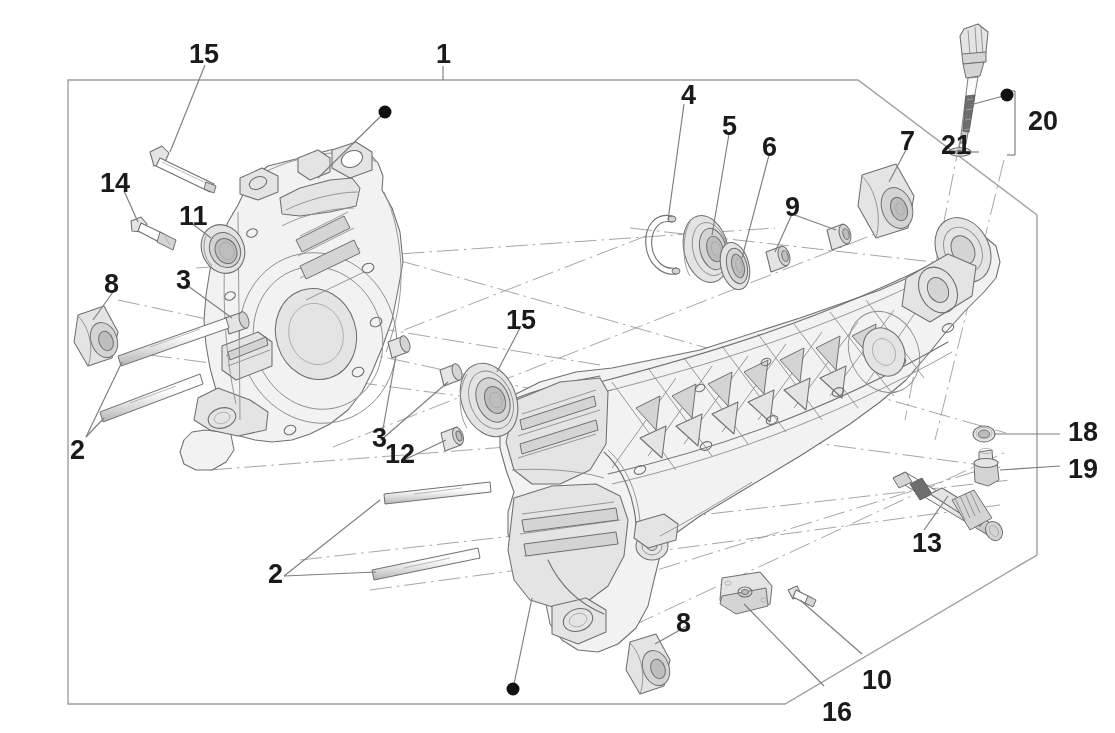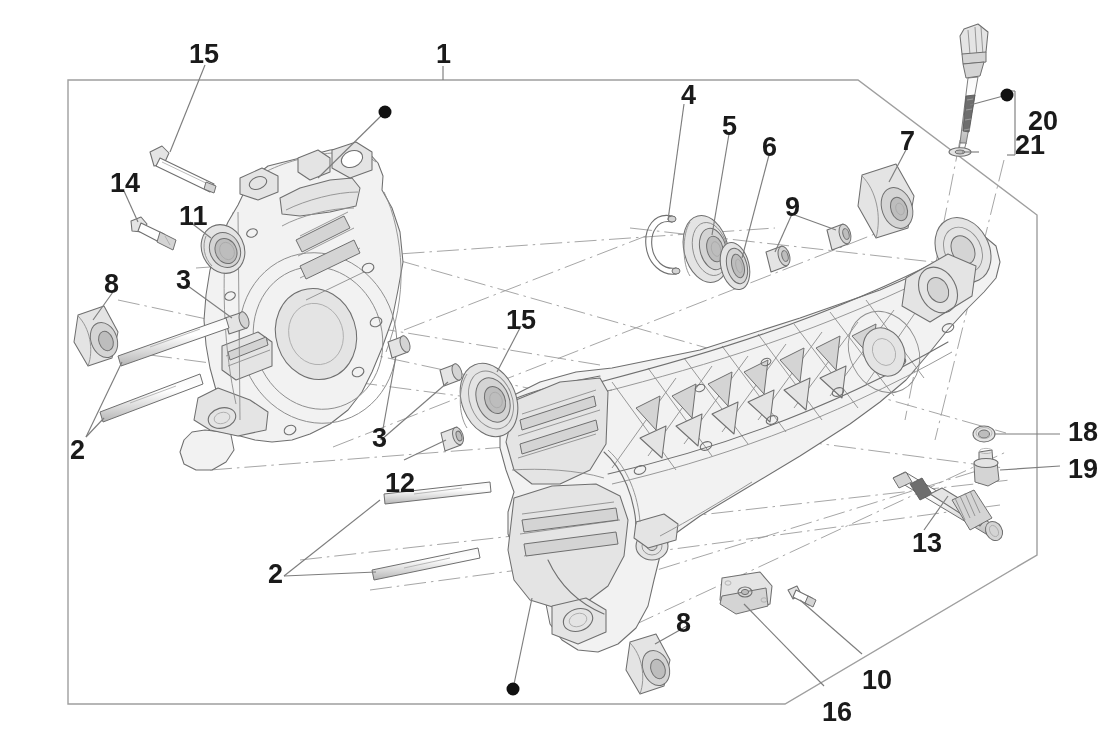--- a/index.html
+++ b/index.html
@@ -484,31 +484,31 @@
 
   <div>
     <div class="lbl" style="left:189px;top:41px;">15</div>
     <div class="lbl" style="left:436px;top:41px;">1</div>
     <div class="lbl" style="left:681px;top:82px;">4</div>
     <div class="lbl" style="left:722px;top:113px;">5</div>
     <div class="lbl" style="left:762px;top:134px;">6</div>
     <div class="lbl" style="left:900px;top:128px;">7</div>
     <div class="lbl" style="left:785px;top:194px;">9</div>
     <div class="lbl" style="left:1028px;top:108px;">20</div>
-    <div class="lbl" style="left:1015px;top:132px;">21</div>
-    <div class="lbl" style="left:110px;top:170px;">14</div>
+    <div class="lbl" style="left:941px;top:132px;">21</div>
+    <div class="lbl" style="left:100px;top:170px;">14</div>
     <div class="lbl" style="left:179px;top:203px;">11</div>
     <div class="lbl" style="left:104px;top:271px;">8</div>
     <div class="lbl" style="left:176px;top:267px;">3</div>
     <div class="lbl" style="left:506px;top:307px;">15</div>
     <div class="lbl" style="left:1068px;top:419px;text-align:right;">18</div>
     <div class="lbl" style="left:1068px;top:456px;">19</div>
     <div class="lbl" style="left:70px;top:437px;">2</div>
     <div class="lbl" style="left:372px;top:425px;">3</div>
-    <div class="lbl" style="left:385px;top:470px;">12</div>
+    <div class="lbl" style="left:385px;top:441px;">12</div>
     <div class="lbl" style="left:912px;top:530px;">13</div>
     <div class="lbl" style="left:268px;top:561px;">2</div>
     <div class="lbl" style="left:676px;top:610px;">8</div>
     <div class="lbl" style="left:862px;top:667px;">10</div>
     <div class="lbl" style="left:822px;top:699px;">16</div>
   </div>
 
 </div>
 
 </body></html>

